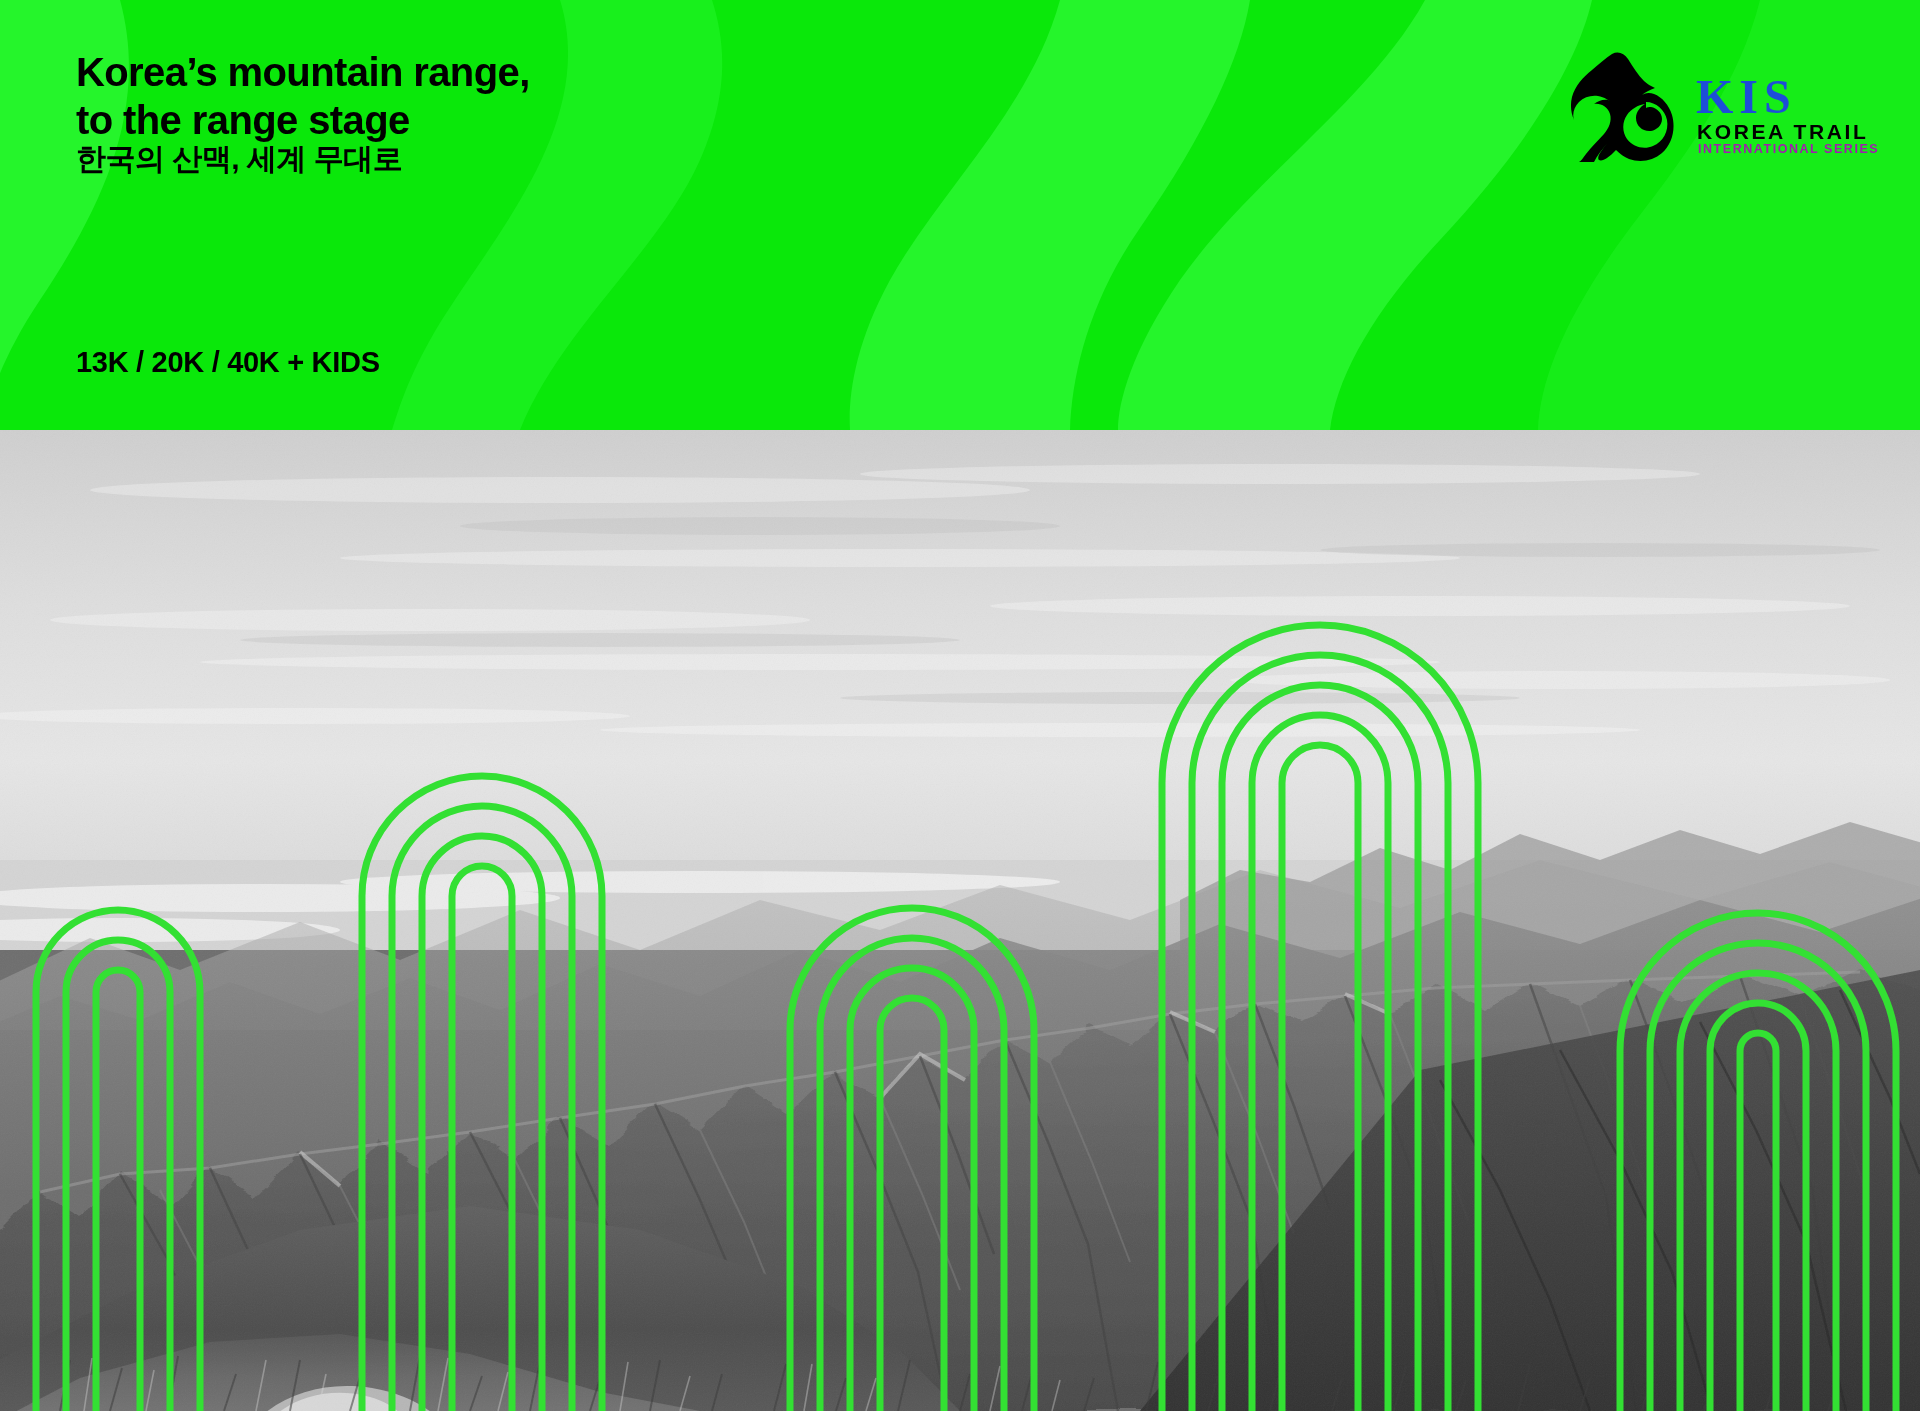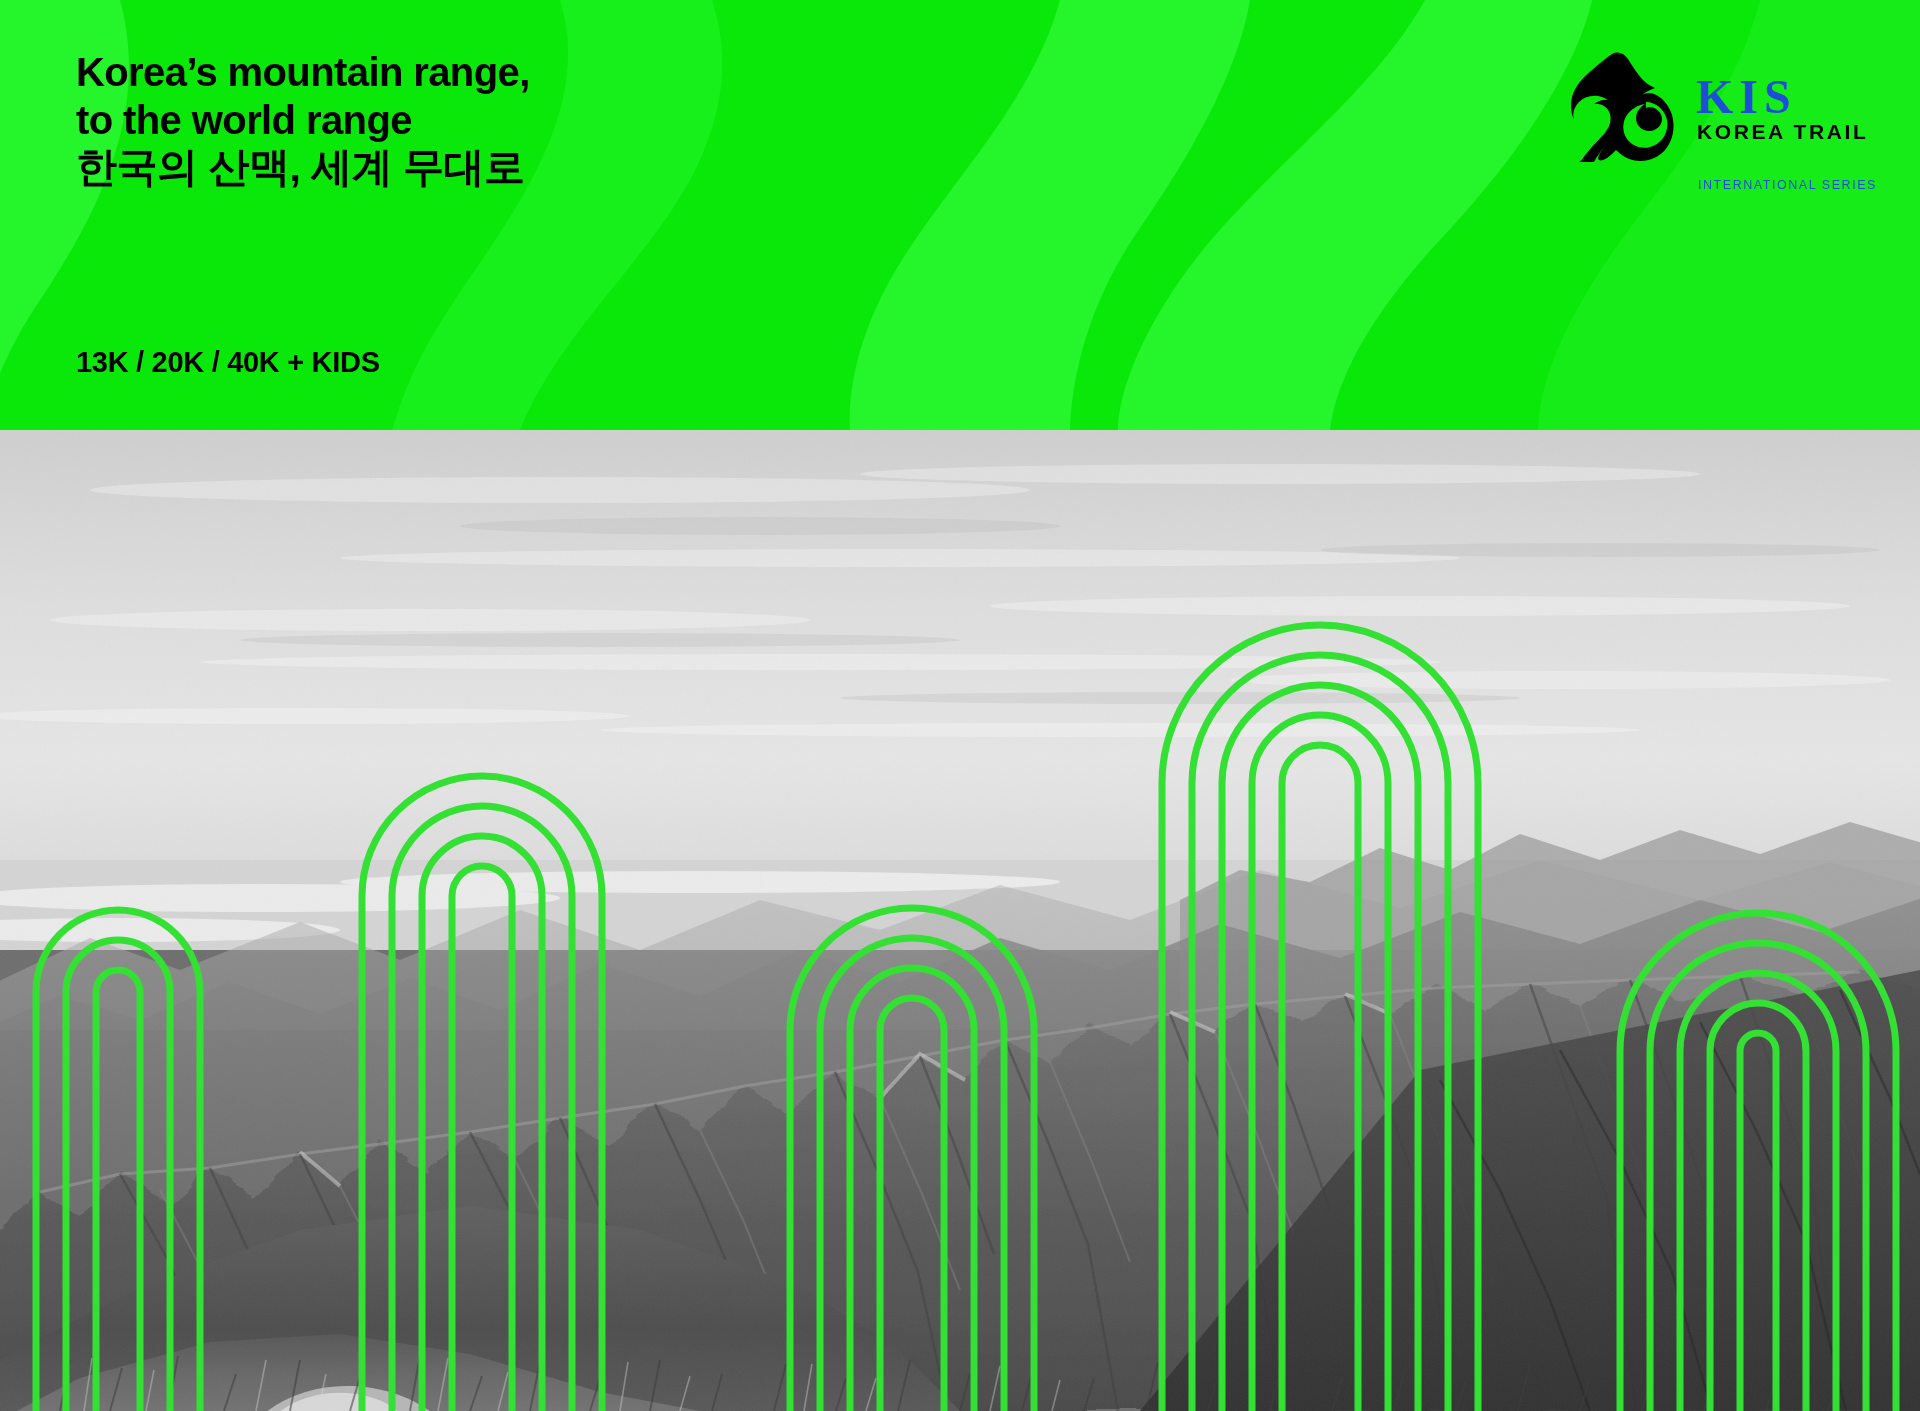--- a/index.html
+++ b/index.html
@@ -52,24 +52,24 @@
     color: #000000;
     font-weight: bold;
     font-size: 40px;
     line-height: 48px;
     letter-spacing: -0.6px;
     white-space: pre;
   }
   .headline-ko {
     position: absolute;
     left: 76px;
-    top: 148px;
+    top: 140px;
     color: #000000;
     font-weight: bold;
-    font-size: 41px;
+    font-size: 30px;
     line-height: 38px;
     letter-spacing: -0.5px;
     white-space: pre;
   }
   .meta-line1 {
     position: absolute;
     left: 76px;
     top: 297px;
     color: #000000;
     font-weight: bold;
@@ -132,27 +132,26 @@
     font-weight: bold;
     font-size: 21px;
     line-height: 22px;
     letter-spacing: 2.6px;
     white-space: pre;
   }
   .logo-intl {
     position: absolute;
     left: 2px;
     top: 90px;
-    color: #1d4ed8;
-    font-weight: normal;
+    color: #a21caf;
+    font-weight: bold;
     font-size: 12.5px;
     line-height: 14px;
     letter-spacing: 1.55px;
     white-space: pre;
-    margin-top: 36px;
   }
 
   
   #photo {
     position: absolute;
     left: 0;
     top: 430px;
     width: 1920px;
     height: 981px;
     overflow: hidden;
@@ -195,21 +194,21 @@
                L1920,430 L1920,0 Z" fill="#25F52B" opacity="0.0"></path>
       <path d="M1920,430 L1920,0 L1620,0 C1560,110 1440,195 1370,300 C1330,358 1315,402 1312,430 Z" fill="#25F52B" opacity="0.0"></path>
       <path d="M1425,0 C1370,100 1250,180 1180,280 C1132,350 1118,402 1118,430
                L1330,430 C1336,380 1370,315 1440,240 C1528,146 1578,62 1592,0 Z" fill="#25F52B"></path>
       <path d="M1920,0 L1760,0 C1740,80 1690,150 1640,215 C1568,308 1540,378 1538,430
                L1920,430 Z" fill="#25F52B" opacity="0.45"></path>
     </svg>
 
     <div id="header-content">
       <div class="headline">Korea’s mountain range,</div>
-      <div class="headline" style="top:96px;">to the world range</div>
+      <div class="headline" style="top:96px;">to the range stage</div>
       <div class="headline-ko">한국의 산맥, 세계 무대로</div>
       <div class="meta-line2">13K / 20K / 40K + KIDS</div>
 
       <div id="logo">
         <svg id="logo-mark" viewBox="0 0 118 112">
           <path fill="#000000" d="
             M44,4
             C50,1 56,3 60,9
             C65,17 70,25 76,31
             C79,34 83,36 87,38

